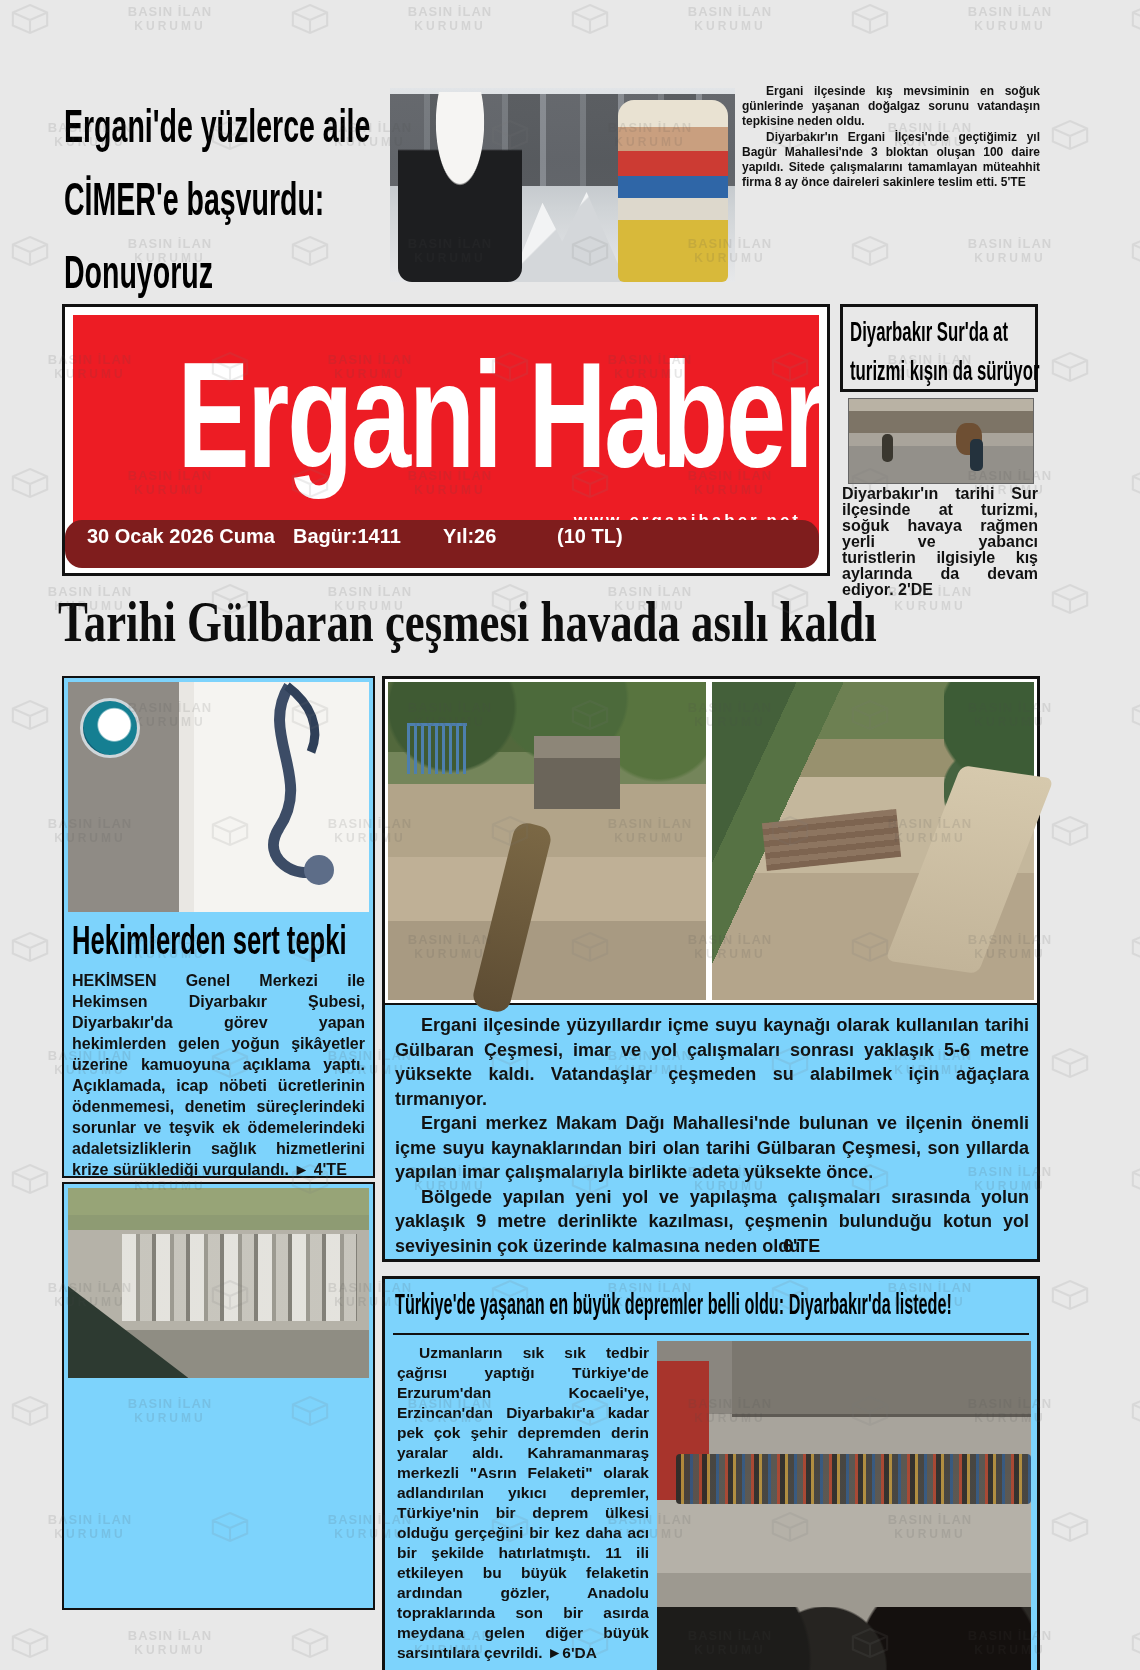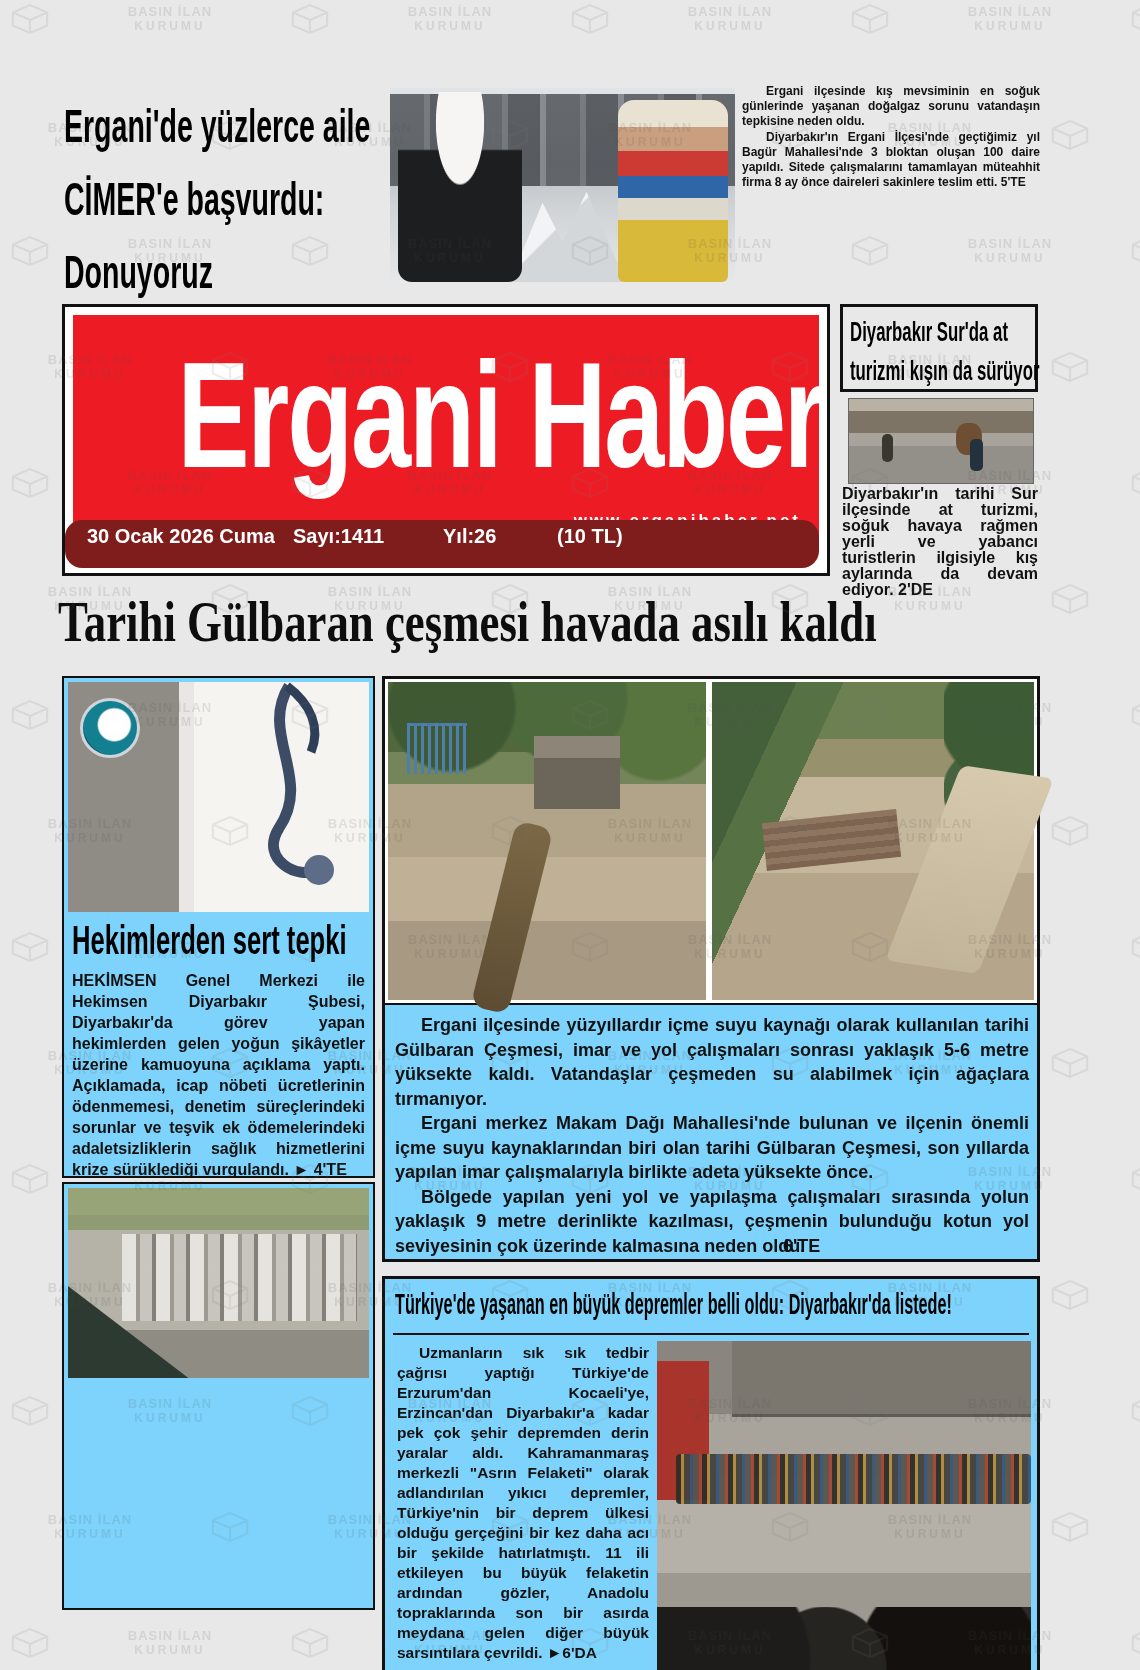--- a/index.html
+++ b/index.html
@@ -175,21 +175,21 @@
     <p>Diyarbakır'ın Ergani İlçesi'nde geçtiğimiz yıl Bagür Mahallesi'nde 3 bloktan oluşan 100 daire yapıldı. Sitede çalışmalarını tamamlayan müteahhit firma 8 ay önce daireleri sakinlere teslim etti. 5'TE</p>
   </div>
 
   <div class="abs masthead-box">
     <div class="banner">
       <div class="paper-title">Ergani Haber</div>
       <div class="website">www.erganihaber.net</div>
     </div>
     <div class="datebar">
       <span class="db-item db-date">30 Ocak 2026 Cuma</span>
-      <span class="db-item db-issue">Sayı:1411</span>
+      <span class="db-item db-issue">Bagür:1411</span>
       <span class="db-item db-year">Yıl:26</span>
       <span class="db-item db-price">(10 TL)</span>
     </div>
   </div>
 
   <div class="abs sur-headbox">
     <div class="sur-hline">Diyarbakır Sur'da at</div>
     <div class="sur-hline">turizmi kışın da sürüyor</div>
   </div>
   <div class="photo sur-photo">

